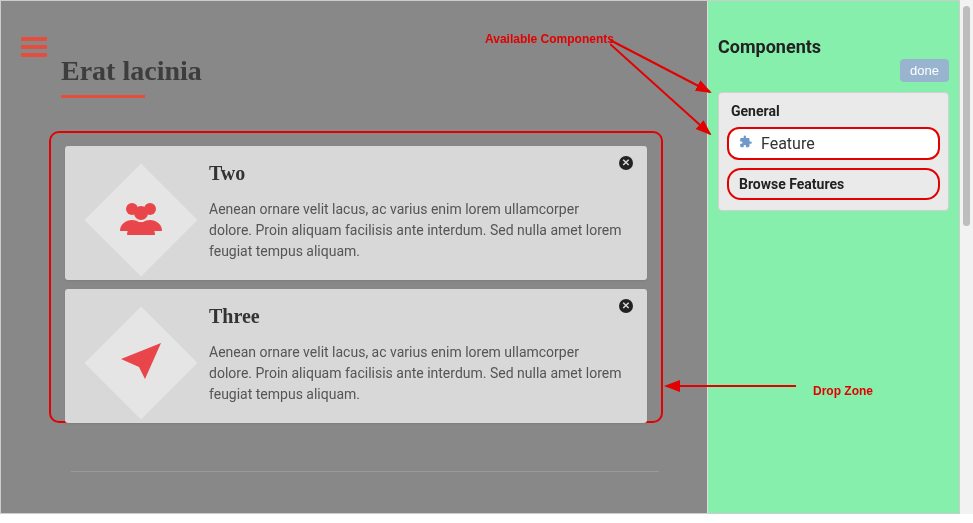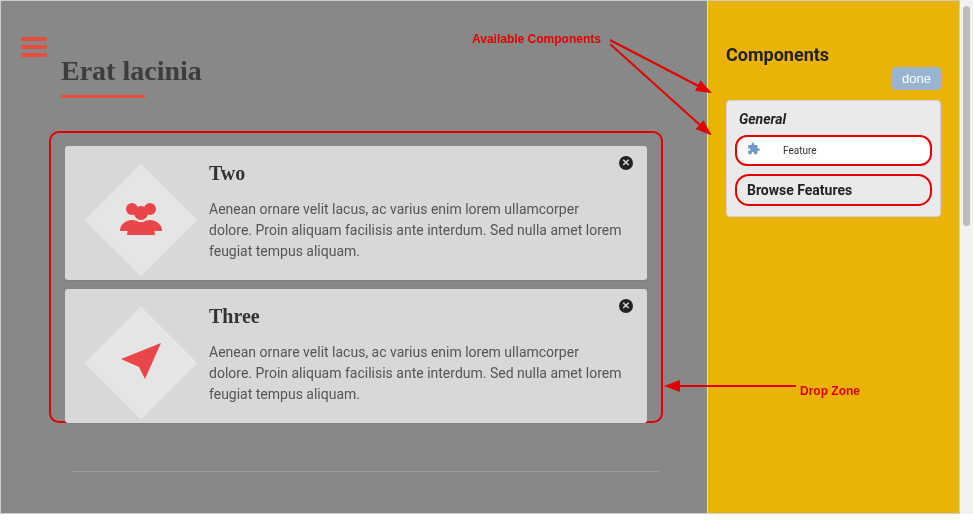--- a/index.html
+++ b/index.html
@@ -129,23 +129,23 @@
     left: 70px;
     right: 48px;
     top: 470px;
     height: 1px;
     background: #9a9a9a;
   }
 
   
   .side-panel {
     width: 252px;
-    background: #eab308;
+    background: #86efac;
     border-left: 1px solid #ddd;
-    padding: 18px;
+    padding: 10px;
     position: relative;
   }
   .panel-header {
     display: flex;
     align-items: center;
     justify-content: space-between;
     margin-bottom: 10px;
   }
   .panel-header h2 {
     font-size: 18px;
@@ -166,32 +166,31 @@
     background: #eaeaea;
     border: 1px solid #d0d0d0;
     border-radius: 4px;
     padding: 8px 8px 10px 8px;
   }
   .category-title {
     font-size: 14px;
     font-weight: bold;
     color: #222;
     margin: 2px 0 8px 4px;
-    font-style: italic;
   }
   .feature-item {
     background: #fff;
     border: 2px solid #e20000;
     border-radius: 12px;
     padding: 5px 10px;
-    font-size: 10px;
+    font-size: 16px;
     color: #333;
     display: flex;
     align-items: center;
-    gap: 22px;
+    gap: 8px;
     margin-bottom: 8px;
     cursor: grab;
   }
   .feature-item .puzzle {
     color: #6f99c8;
     font-size: 13px;
   }
   .browse-item {
     background: #eaeaea;
     border: 2px solid #e20000;
@@ -204,20 +203,21 @@
   }
 
   
   .anno-label {
     position: absolute;
     color: #e20000;
     font-size: 12px;
     font-weight: bold;
     font-family: Arial, sans-serif;
     pointer-events: none;
+    margin-left: 13px;
   }
   .arrow-svg { position: absolute; pointer-events: none; }
 
   
   .fake-scrollbar {
     position: absolute;
     right: 0;
     top: 0;
     width: 13px;
     height: 514px;

